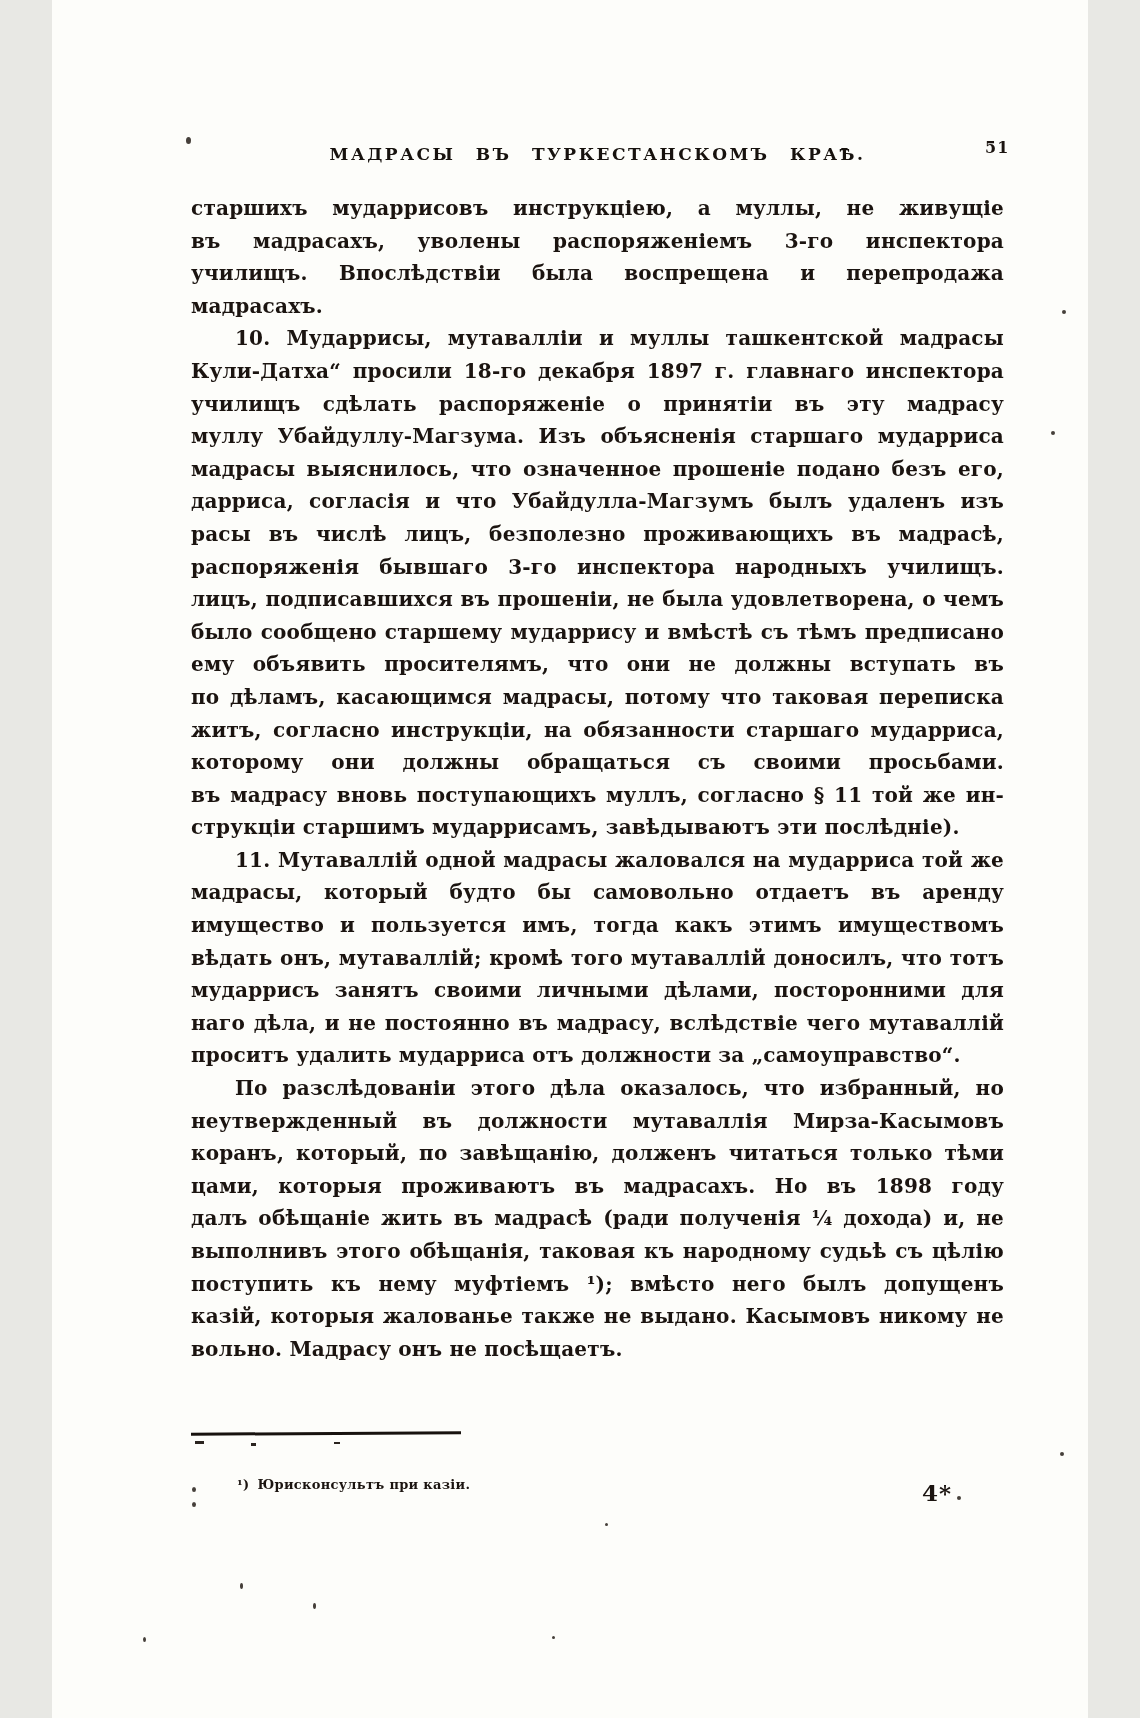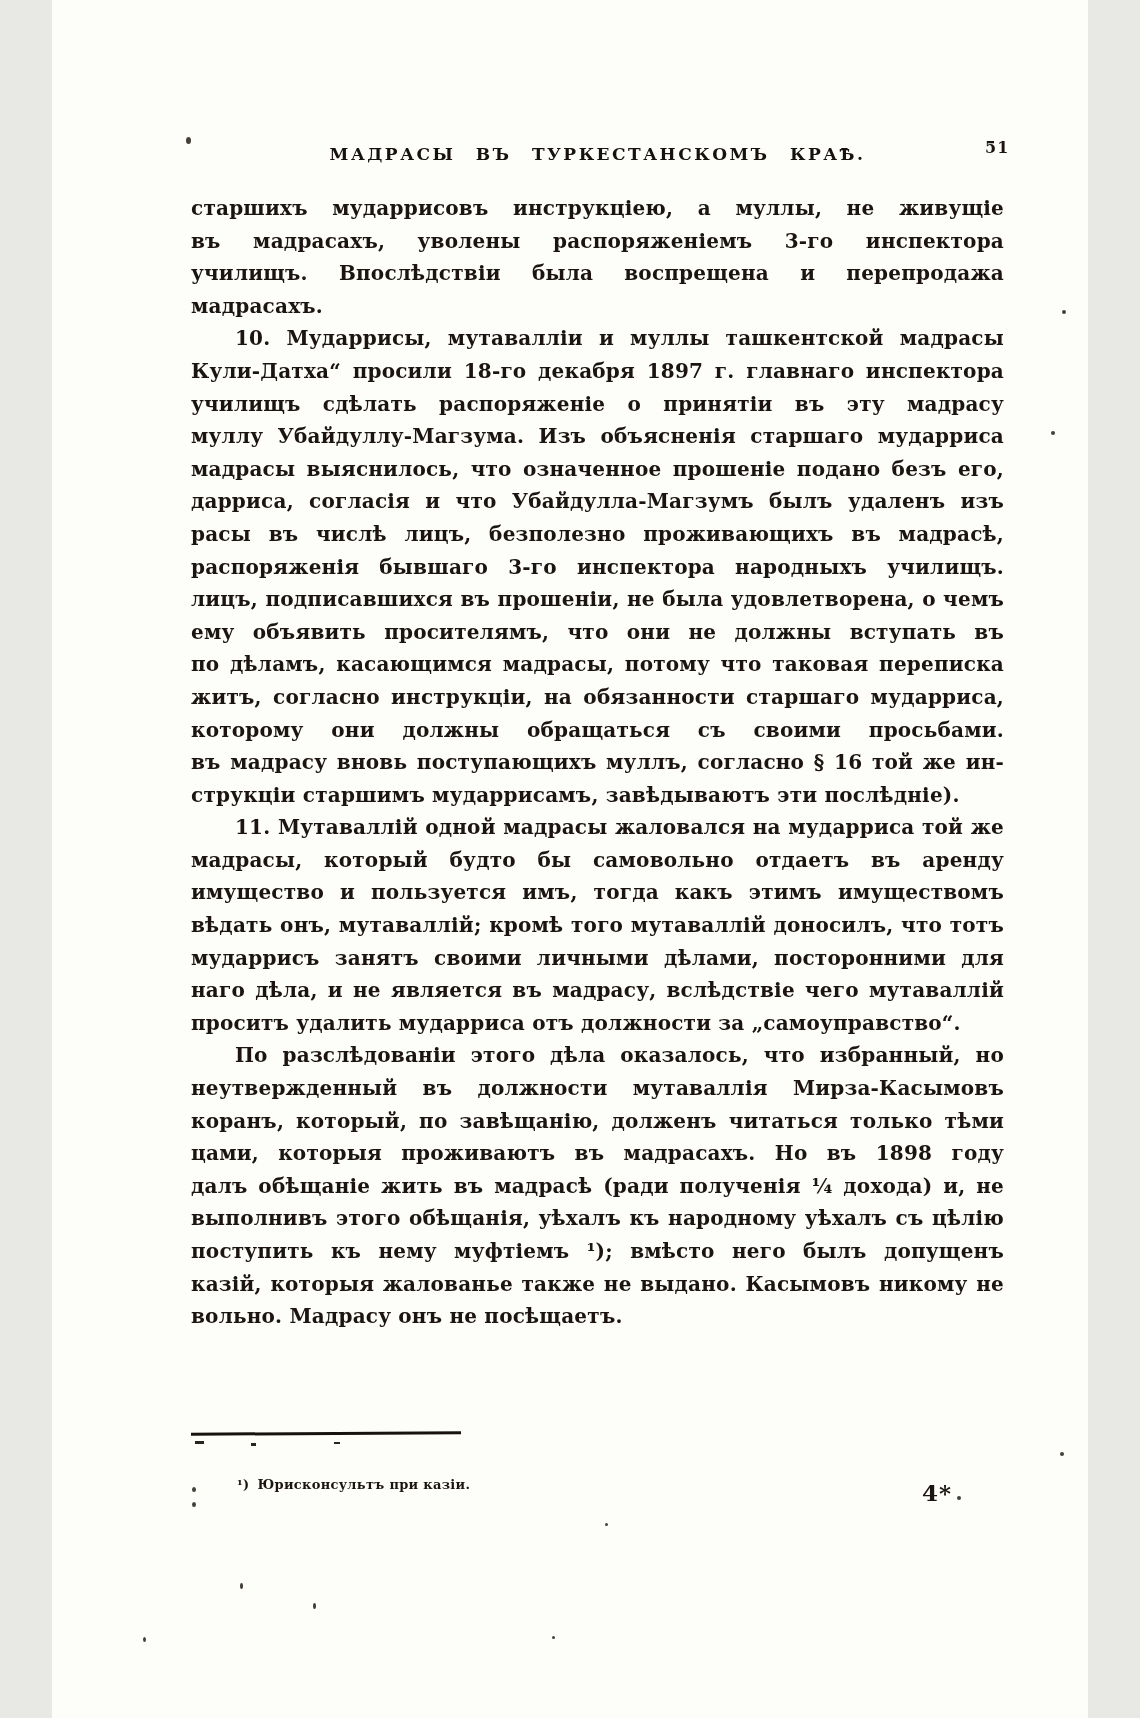--- a/index.html
+++ b/index.html
@@ -89,45 +89,46 @@
     <div class="para">
       <div class="line pstart">10. Мударрисы, мутавалліи и муллы ташкентской мадрасы „Ишанъ-</div>
       <div class="line">Кули-Датха“ просили 18-го декабря 1897 г. главнаго инспектора</div>
       <div class="line">училищъ сдѣлать распоряженіе о принятіи въ эту мадрасу бывшаго</div>
       <div class="line">муллу Убайдуллу-Магзума. Изъ объясненія старшаго мударриса той же</div>
       <div class="line">мадрасы выяснилось, что означенное прошеніе подано безъ его, му-</div>
       <div class="line">дарриса, согласія и что Убайдулла-Магзумъ былъ удаленъ изъ мад-</div>
       <div class="line">расы въ числѣ лицъ, безполезно проживающихъ въ мадрасѣ, согласно</div>
       <div class="line">распоряженія бывшаго 3-го инспектора народныхъ училищъ. Просьба</div>
       <div class="line">лицъ, подписавшихся въ прошеніи, не была удовлетворена, о чемъ</div>
+      <div class="line">было сообщено старшему мударрису и вмѣстѣ съ тѣмъ предписано</div>
       <div class="line">ему объявить просителямъ, что они не должны вступать въ переписку</div>
       <div class="line">по дѣламъ, касающимся мадрасы, потому что таковая переписка ле-</div>
       <div class="line">житъ, согласно инструкціи, на обязанности старшаго мударриса, къ</div>
       <div class="line">которому они должны обращаться съ своими просьбами. (Принятіемъ</div>
-      <div class="line">въ мадрасу вновь поступающихъ муллъ, согласно § 16 той же ин-</div>
+      <div class="line">въ мадрасу вновь поступающихъ муллъ, согласно § 11 той же ин-</div>
       <div class="line pend">струкціи старшимъ мударрисамъ, завѣдываютъ эти послѣдніе).</div>
     </div>
 
     <div class="para">
       <div class="line pstart">11. Мутаваллій одной мадрасы жаловался на мударриса той же</div>
       <div class="line">мадрасы, который будто бы самовольно отдаетъ въ аренду вакуфное</div>
       <div class="line">имущество и пользуется имъ, тогда какъ этимъ имуществомъ долженъ</div>
       <div class="line">вѣдать онъ, мутаваллій; кромѣ того мутаваллій доносилъ, что тотъ же</div>
       <div class="line">мударрисъ занятъ своими личными дѣлами, посторонними для учеб-</div>
-      <div class="line">наго дѣла, и не является въ мадрасу, вслѣдствіе чего мутаваллій</div>
+      <div class="line">наго дѣла, и не постоянно въ мадрасу, вслѣдствіе чего мутаваллій</div>
       <div class="line pend">проситъ удалить мударриса отъ должности за „самоуправство“.</div>
     </div>
 
     <div class="para">
       <div class="line pstart">По разслѣдованіи этого дѣла оказалось, что избранный, но еще</div>
       <div class="line">неутвержденный въ должности мутаваллія Мирза-Касымовъ имѣетъ</div>
       <div class="line">коранъ, который, по завѣщанію, долженъ читаться только тѣми ли-</div>
       <div class="line">цами, которыя проживаютъ въ мадрасахъ. Но въ 1898 году Касымовъ</div>
       <div class="line">далъ обѣщаніе жить въ мадрасѣ (ради полученія ¼ дохода) и, не</div>
-      <div class="line">выполнивъ этого обѣщанія, уѣхалъ къ народному уѣхалъ съ цѣлію</div>
+      <div class="line">выполнивъ этого обѣщанія, таковая къ народному судьѣ съ цѣлію</div>
       <div class="line">поступить къ нему муфтіемъ ¹); вмѣсто него былъ допущенъ другой</div>
       <div class="line">казій, которыя жалованье также не выдано. Касымовъ никому не</div>
       <div class="line pend">вольно. Мадрасу онъ не посѣщаетъ.</div>
     </div>
 
   </div>
 
   <div class="footnote-rule"></div>
   <div class="rule-ghost" style="left:143px;top:1441px;width:9px;height:3px;"></div>
   <div class="rule-ghost" style="left:199px;top:1443px;width:5px;height:3px;"></div>

